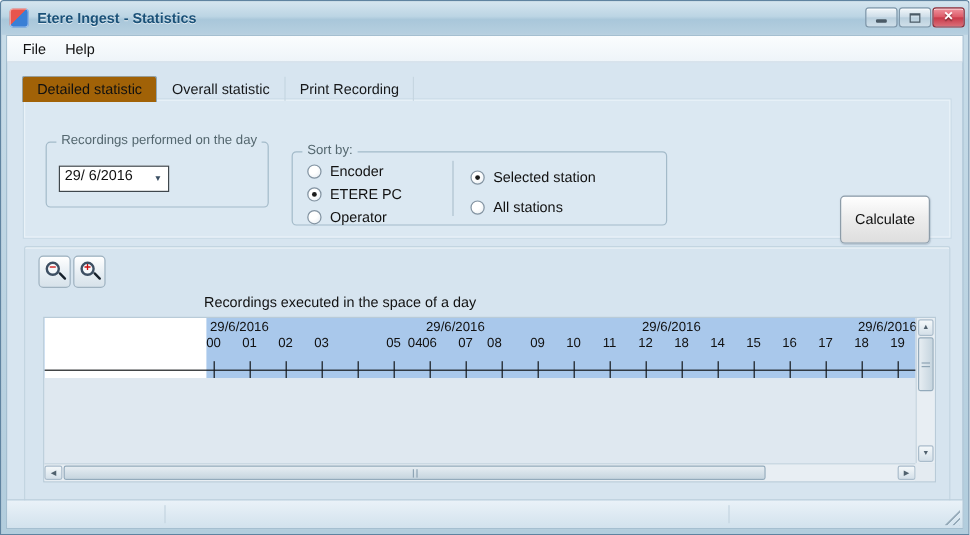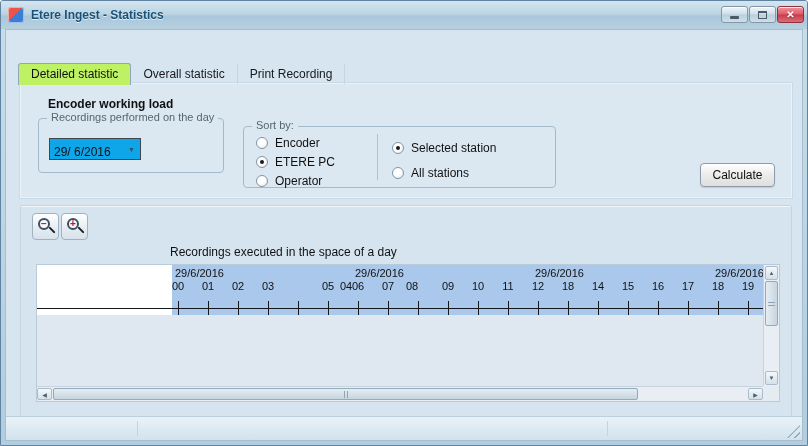--- a/index.html
+++ b/index.html
@@ -55,42 +55,42 @@
     display: flex; align-items: center; padding-left: 5px;
   }
   .menu-item { padding: 3px 8px; }
 
   .main { position: absolute; left: 0; top: 23px; right: 0; bottom: 24px; }
 
   
   .tabstrip { position: absolute; left: 12px; top: 9px; height: 22px; display: flex; align-items: flex-end; z-index: 3; }
   .tab { padding: 3px 12px 3px; white-space: nowrap; }
   .tab.active {
-    background: #bef264; border: 1px solid #90a7b7; border-bottom: none;
+    background: #a16207; border: 1px solid #90a7b7; border-bottom: none;
     border-radius: 3px 3px 0 0; margin-bottom: -1px; padding-bottom: 4px; z-index: 4; position: relative;
   }
   .tab.inactive { border-right: 1px solid #c6d6e1; color: #16181a; }
 
   .tabpanel {
     position: absolute; left: 14px; top: 30px; width: 772px; height: 115px;
     background: #dbe8f2; border: 1px solid #e9f2f8; box-shadow: 0 0 0 1px #c9dae6;
   }
   .panel-heading { position: absolute; left: 27px; top: 13px; font-weight: bold; }
 
   .groupbox { position: absolute; border: 1px solid #a3bac9; border-radius: 4px; }
   .groupbox .legend {
     position: absolute; top: -8px; left: 8px; background: #dbe8f2;
     padding: 0 4px; font-size: 11px; color: #54676f; white-space: nowrap;
   }
   .gb-date { left: 17px; top: 34px; width: 186px; height: 55px; }
   .gb-sort { left: 222px; top: 42px; width: 313px; height: 62px; }
 
   .combo {
     position: absolute; left: 10px; top: 19px; width: 92px; height: 22px;
-    background: #0ea5e9; border: 1px solid #3f474d; display: flex; align-items: flex-end;
+    background: #ffffff; border: 1px solid #3f474d; display: flex; align-items: flex-start;
   }
   .combo-value { padding-left: 4px; flex: 1; }
   .combo-arrow { width: 17px; height: 100%; display: flex; align-items: center; justify-content: center;
     color: #3a4e62; font-size: 7px; }
 
   .sort-col { position: absolute; display: flex; flex-direction: column; }
   .sort-col.c1 { left: 12px; top: 8px; gap: 4px; }
   .sort-col.c2 { left: 148px; top: 13px; gap: 10px; }
   .sort-divider { position: absolute; left: 133px; top: 7px; bottom: 7px; width: 1px; background: #aec2cf; }
   .radio-row { display: flex; align-items: center; height: 15px; }
@@ -98,21 +98,21 @@
     width: 12px; height: 12px; border-radius: 50%; border: 1px solid #8494a2;
     background: radial-gradient(circle at 35% 30%, #ffffff 0 40%, #e3eaf0);
     margin-right: 7px; position: relative; flex: 0 0 auto;
   }
   .radio-circle.sel::after {
     content: ""; position: absolute; left: 3px; top: 3px; width: 4px; height: 4px;
     border-radius: 50%; background: #1b1b1b;
   }
 
   .calc-btn {
-    position: absolute; left: 679px; top: 79px; width: 75px; height: 24px;
+    position: absolute; left: 679px; top: 79px; width: 75px; height: 40px;
     border: 1px solid #8d9ca8; border-radius: 4px;
     background: linear-gradient(#ffffff, #ededed 45%, #dedede);
     font-size: 12px; font-family: "Liberation Sans", sans-serif;
     display: flex; align-items: center; justify-content: center;
     box-shadow: 0 1px 1px rgba(90,110,130,.25);
   }
 
   
   .lowerpanel {
     position: absolute; left: 14px; top: 152px; width: 772px; height: 214px;
@@ -201,31 +201,34 @@
     <div class="winbtn max">
       <span class="glyph-max"></span>
     </div>
     <div class="winbtn close">
       <span class="glyph-close">✕</span>
     </div>
   </div>
 
   <div class="client">
 
+    <div class="menubar">
+        <span class="menu-item">File</span>
+        <span class="menu-item">Help</span>
+      </div>
 
     <div class="main">
 
       <div class="tabstrip">
           <div class="tab active">Detailed statistic</div>
           <div class="tab inactive">Overall statistic</div>
           <div class="tab inactive">Print Recording</div>
         </div>
 
       <div class="tabpanel">
-        <div class="panel-heading">Encoder working load</div>
 
         <div class="groupbox gb-date">
           <span class="legend">Recordings performed on the day</span>
           <div class="combo">
             <span class="combo-value">29/ 6/2016</span>
             <span class="combo-arrow">▼</span>
           </div>
         </div>
 
         <div class="groupbox gb-sort">

